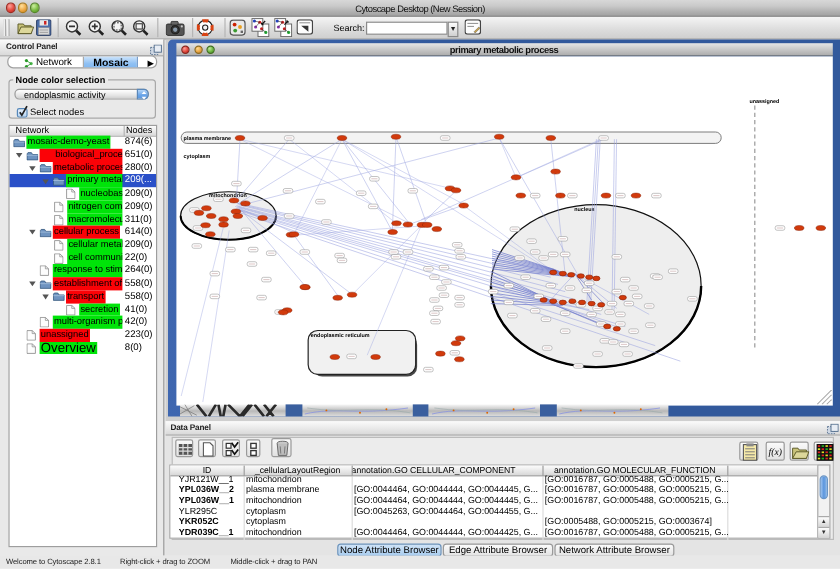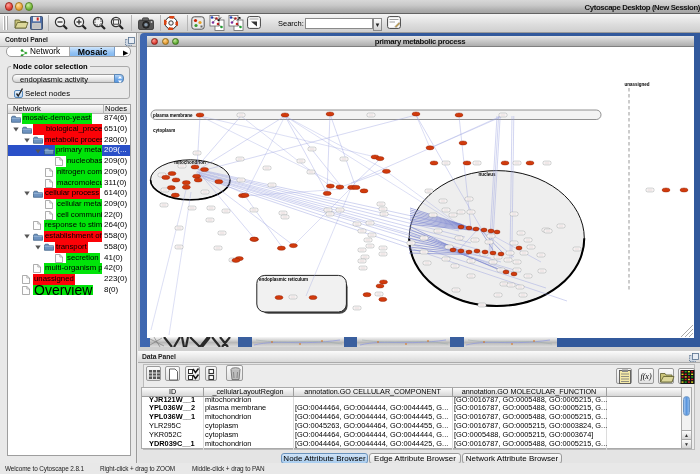--- a/index.html
+++ b/index.html
@@ -7,21 +7,21 @@
 #app { position:relative; width:700px; height:474px; overflow:hidden; background:#e8e8e8; }
 .abs { position:absolute; }
 </style></head>
 <body>
 <div id="app">
 
 <div class="abs" style="left:0;top:0;width:700px;height:14px;background:linear-gradient(#d8d8d8,#c9c9c9 40%,#b0b0b0 75%,#a2a2a2);border-bottom:1px solid #636363">
   <div class="abs" style="left:4.5px;top:2.4px;width:8.2px;height:8.2px;border-radius:50%;background:radial-gradient(circle at 35% 30%,#ffa49d,#e4453a 60%,#b02a20);border:0.5px solid #9d2a22"></div>
   <div class="abs" style="left:14.6px;top:2.4px;width:8.2px;height:8.2px;border-radius:50%;background:radial-gradient(circle at 35% 30%,#ffe2a0,#eca53f 60%,#c07f1f);border:0.5px solid #a87b1e"></div>
   <div class="abs" style="left:24.7px;top:2.4px;width:8.2px;height:8.2px;border-radius:50%;background:radial-gradient(circle at 35% 30%,#cdf0a0,#76b83c 60%,#528c28);border:0.5px solid #56852a"></div>
-  <div class="abs" style="left:0;top:1.5px;width:700px;text-align:right;font-size:7.8px;letter-spacing:-0.4px;font-weight:bold;color:#111;line-height:11px">Cytoscape Desktop (New Session)</div>
+  <div class="abs" style="left:0;top:1.5px;width:700px;text-align:center;font-size:7.8px;letter-spacing:-0.4px;font-weight:normal;color:#111;line-height:11px">Cytoscape Desktop (New Session)</div>
 </div>
 
 <div class="abs" style="left:0;top:14px;width:700px;height:19px;background:linear-gradient(#f5f5f5,#dcdcdc 60%,#cfcfcf);border-bottom:1px solid #9a9a9a">
 </div>
 <div style="position:absolute;left:3px;top:16px;width:1.5px;height:14px;background:#aaa;border-left:1px solid #fff"></div>
 <div style="position:absolute;left:6px;top:16px;width:1.5px;height:14px;background:#aaa;border-left:1px solid #fff"></div>
 <svg style="position:absolute;left:14px;top:16px" width="15" height="14" viewBox="0 0 15 14">
       <path d="M1,4 L1,12 L12,12 L12,5.5 L6.5,5.5 L5.5,4 Z" fill="#c9c37a" stroke="#5c5a28" stroke-width="0.8"></path>
       <path d="M1,12 L3.5,6.5 L14,6.5 L12,12 Z" fill="#dcd79a" stroke="#5c5a28" stroke-width="0.8"></path>
     </svg>
@@ -283,21 +283,21 @@
 <svg style="position:absolute;left:22px;top:275.0px" width="8" height="9" viewBox="0 0 8 9">
         <path d="M0.5,0.5 L4.8,0.5 L7.5,3 L7.5,8.5 L0.5,8.5 Z" fill="#fdfdfd" stroke="#8a8a8a" stroke-width="0.7"></path>
         <path d="M4.8,0.5 L4.8,3 L7.5,3" fill="none" stroke="#8a8a8a" stroke-width="0.6"></path>
       </svg>
       <div style="position:absolute;left:33px;top:274.0px;height:10.72px;max-width:69px;overflow:hidden;background:#fb0207;color:#000;font-size:7.8px;line-height:10.72px;padding:0 1px;white-space:nowrap">unassigned</div>
       <div style="position:absolute;left:104px;top:274.0px;height:10.72px;color:#000;font-size:8px;line-height:10.72px;white-space:nowrap">223(0)</div>
 <svg style="position:absolute;left:22px;top:285.72px" width="8" height="9" viewBox="0 0 8 9">
         <path d="M0.5,0.5 L4.8,0.5 L7.5,3 L7.5,8.5 L0.5,8.5 Z" fill="#fdfdfd" stroke="#8a8a8a" stroke-width="0.7"></path>
         <path d="M4.8,0.5 L4.8,3 L7.5,3" fill="none" stroke="#8a8a8a" stroke-width="0.6"></path>
       </svg>
-      <div style="position:absolute;left:33px;top:284.7px;height:10.72px;max-width:69px;overflow:hidden;background:#00e409;color:#000;font-size:14px;line-height:10.72px;padding:0 1px;white-space:nowrap">Overview</div>
+      <div style="position:absolute;left:33px;top:284.7px;height:10.72px;max-width:69px;overflow:hidden;background:#00e409;color:#000;font-size:11px;line-height:10.72px;padding:0 1px;white-space:nowrap">Overview</div>
       <div style="position:absolute;left:104px;top:284.7px;height:10.72px;color:#000;font-size:8px;line-height:10.72px;white-space:nowrap">8(0)</div>
 </div>
 
 <div class="abs" style="left:138px;top:33px;width:562px;height:318px;background:#cfcfcf"></div>
 
 <div class="abs" style="left:140px;top:33px;width:560px;height:314px;background:linear-gradient(90deg,#3f67b0,#32599c 40%);border-radius:4px 0 0 0"></div>
 <div class="abs" style="left:146.5px;top:35.5px;width:547.5px;height:11.5px;background:linear-gradient(#e6e6e6,#c9c9c9 50%,#adadad);border-bottom:1px solid #808080">
   <div class="abs" style="left:4.5px;top:2.2px;width:7px;height:7px;border-radius:50%;background:radial-gradient(circle at 35% 30%,#ff9d94,#dd3b30 65%,#a82318);border:0.5px solid #8a211a"></div>
   <div class="abs" style="left:15px;top:2.2px;width:7px;height:7px;border-radius:50%;background:radial-gradient(circle at 35% 30%,#ffd98e,#e59b35 65%,#b3721c);border:0.5px solid #8f6a1c"></div>
   <div class="abs" style="left:25.5px;top:2.2px;width:7px;height:7px;border-radius:50%;background:radial-gradient(circle at 35% 30%,#c2e89a,#5fae33 65%,#417e20);border:0.5px solid #3f6e1f"></div>
@@ -987,59 +987,57 @@
         <rect x="2.5" y="12.4" width="2" height="1.4" fill="#dd2"></rect>
         <rect x="5.7" y="12.4" width="2" height="1.4" fill="#2a2"></rect>
         <rect x="8.9" y="12.4" width="2" height="1.4" fill="#d22"></rect>
         <rect x="12.100000000000001" y="12.4" width="2" height="1.4" fill="#dd2"></rect>
       </svg></div>
 
 <div class="abs" style="left:141px;top:387px;width:551px;height:62px;background:#fff;border:1px solid #aaa">
   <div class="abs" style="left:0;top:0;width:549px;height:8.5px;background:linear-gradient(#fcfcfc,#d8d8d8);border-bottom:1px solid #9e9e9e;font-size:7.2px;color:#000">
     <span class="abs" style="left:0;width:61px;text-align:center;line-height:8.5px">ID</span>
     <span class="abs" style="left:61px;width:90px;text-align:center;line-height:8.5px">_cellularLayoutRegion</span>
-    <span class="abs" style="left:151px;width:159px;text-align:center;line-height:8.5px">annotation.GO CELLULAR_COMPONENT</span>
+    <span class="abs" style="left:151px;width:159px;line-height:8.5px">annotation.GO CELLULAR_COMPONENT</span>
     <span class="abs" style="left:310px;width:154px;text-align:center;line-height:8.5px">annotation.GO MOLECULAR_FUNCTION</span>
     <span class="abs" style="left:60.5px;top:0;width:1px;height:8.5px;background:#9e9e9e"></span>
     <span class="abs" style="left:150.5px;top:0;width:1px;height:8.5px;background:#9e9e9e"></span>
     <span class="abs" style="left:309.5px;top:0;width:1px;height:8.5px;background:#9e9e9e"></span>
     <span class="abs" style="left:463.5px;top:0;width:1px;height:8.5px;background:#9e9e9e"></span>
   </div>
   <div style="position:absolute;left:60.5px;top:8.5px;width:1px;height:53px;background:#dcdcdc"></div>
   <div style="position:absolute;left:150.5px;top:8.5px;width:1px;height:53px;background:#dcdcdc"></div>
   <div style="position:absolute;left:309.5px;top:8.5px;width:1px;height:53px;background:#dcdcdc"></div>
   <div style="position:absolute;left:463.5px;top:8.5px;width:1px;height:53px;background:#dcdcdc"></div>
 </div>
 <div style="position:absolute;left:141px;top:395.5px;width:551px;height:8.85px;font-size:7.4px;line-height:8.85px;white-space:nowrap;overflow:hidden">
-      <span style="position:absolute;left:8px;font-weight:bold;font-size:7.4px">YJR121W__1</span>
+      <span style="position:absolute;left:8px;font-weight:normal;font-size:7.4px">YJR121W__1</span>
       <span style="position:absolute;left:64px">mitochondrion</span>
       <span style="position:absolute;left:313px">[GO:0016787, GO:0005488, GO:0005215, G...</span>
     </div>
 <div style="position:absolute;left:141px;top:404.4px;width:551px;height:8.85px;font-size:7.4px;line-height:8.85px;white-space:nowrap;overflow:hidden">
       <span style="position:absolute;left:8px;font-weight:bold;font-size:7.4px">YPL036W__2</span>
       <span style="position:absolute;left:64px">plasma membrane</span>
       <span style="position:absolute;left:154px">[GO:0044464, GO:0044444, GO:0044445, G...</span>
       <span style="position:absolute;left:313px">[GO:0016787, GO:0005488, GO:0005215, G...</span>
     </div>
 <div style="position:absolute;left:141px;top:413.2px;width:551px;height:8.85px;font-size:7.4px;line-height:8.85px;white-space:nowrap;overflow:hidden">
       <span style="position:absolute;left:8px;font-weight:bold;font-size:7.4px">YPL036W__1</span>
       <span style="position:absolute;left:64px">mitochondrion</span>
       <span style="position:absolute;left:154px">[GO:0044464, GO:0044444, GO:0044445, G...</span>
       <span style="position:absolute;left:313px">[GO:0016787, GO:0005488, GO:0005215, G...</span>
     </div>
 <div style="position:absolute;left:141px;top:422.1px;width:551px;height:8.85px;font-size:7.4px;line-height:8.85px;white-space:nowrap;overflow:hidden">
       <span style="position:absolute;left:8px;font-weight:normal;font-size:7.4px">YLR295C</span>
       <span style="position:absolute;left:64px">cytoplasm</span>
       <span style="position:absolute;left:154px">[GO:0045263, GO:0044464, GO:0044455, G...</span>
-      <span style="position:absolute;left:313px">[GO:0016787, GO:0005215, GO:0003824, G...</span>
     </div>
 <div style="position:absolute;left:141px;top:430.9px;width:551px;height:8.85px;font-size:7.4px;line-height:8.85px;white-space:nowrap;overflow:hidden">
-      <span style="position:absolute;left:8px;font-weight:normal;font-size:7.4px">YKR052C</span>
+      <span style="position:absolute;left:8px;font-weight:bold;font-size:7.4px">YKR052C</span>
       <span style="position:absolute;left:64px">cytoplasm</span>
-      <span style="position:absolute;left:154px">[GO:0044464, GO:0044444, GO:0044444, G...</span>
       <span style="position:absolute;left:313px">[GO:0005488, GO:0005215, GO:0003674]</span>
     </div>
 <div style="position:absolute;left:141px;top:439.8px;width:572px;height:8.85px;font-size:7.4px;line-height:8.85px;white-space:nowrap;overflow:hidden">
       <span style="position:absolute;left:8px;font-weight:bold;font-size:7.4px">YDR039C__1</span>
       <span style="position:absolute;left:64px">mitochondrion</span>
       <span style="position:absolute;left:154px">[GO:0044464, GO:0044444, GO:0044425, G...</span>
       <span style="position:absolute;left:313px">[GO:0016787, GO:0005488, GO:0005215, G...</span>
     </div>
 
 <div class="abs" style="left:681px;top:387px;width:11px;height:62px;background:#f2f2f2;border:1px solid #aaa">

